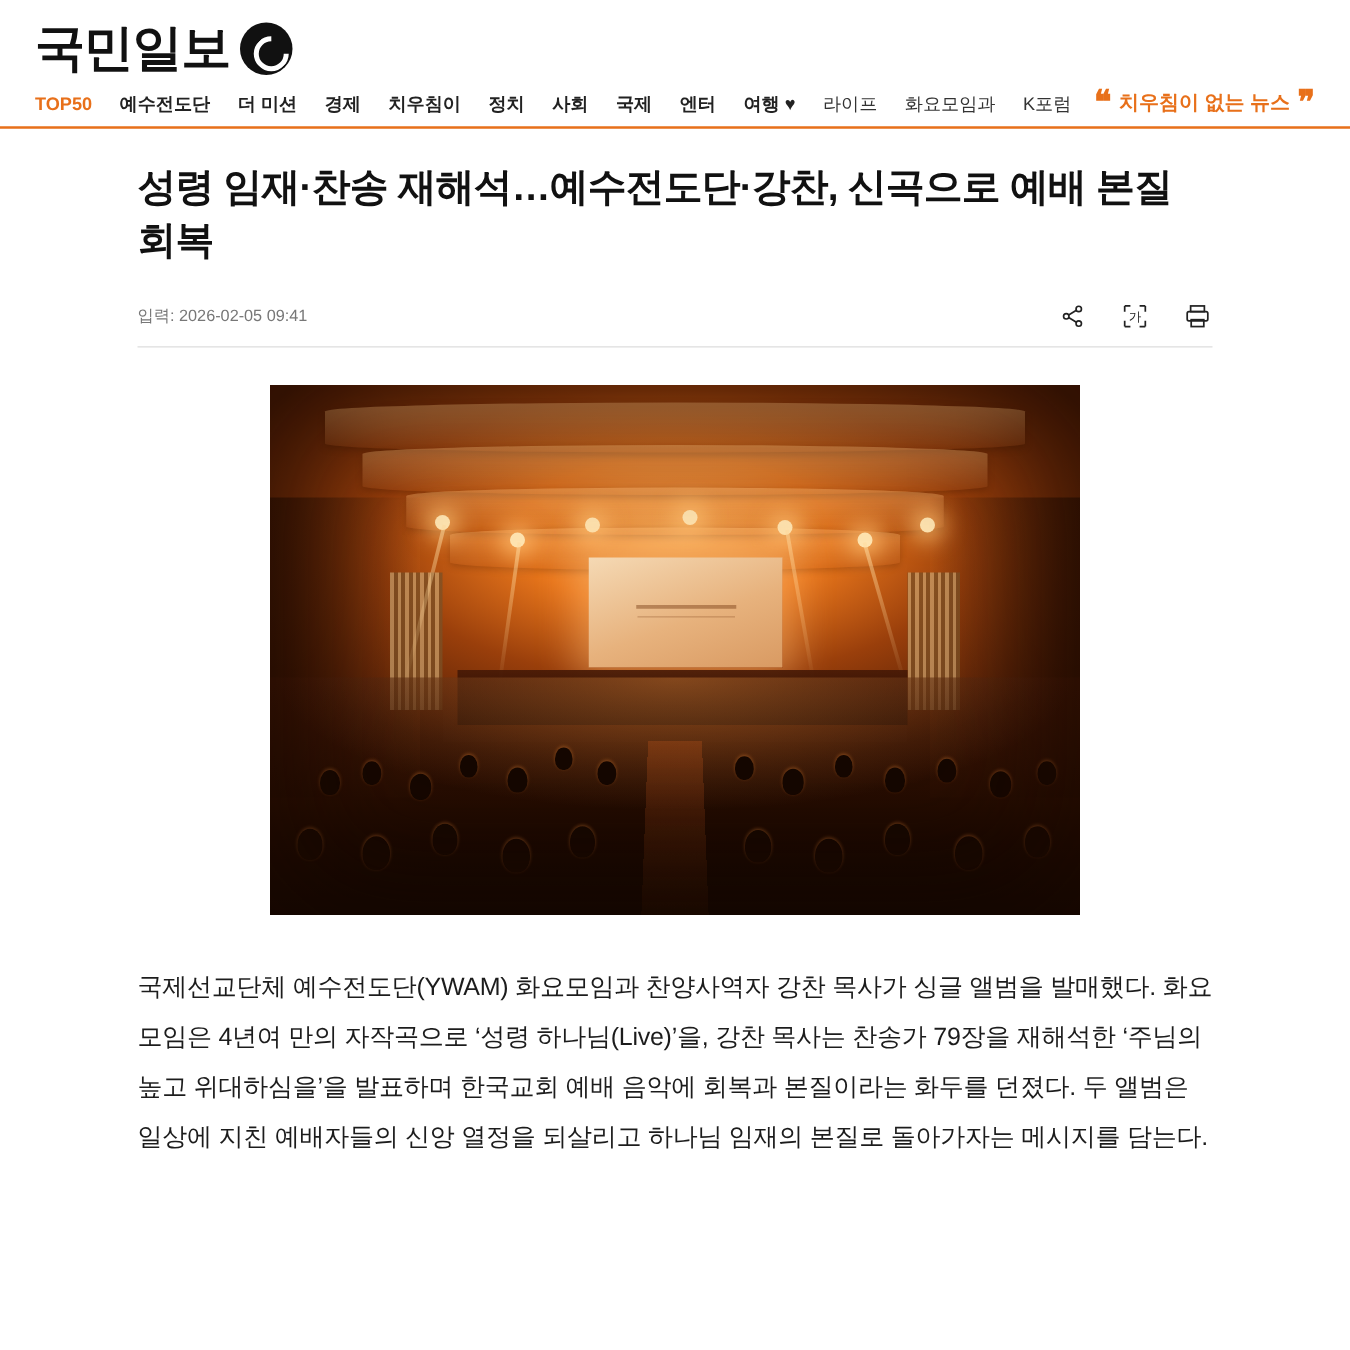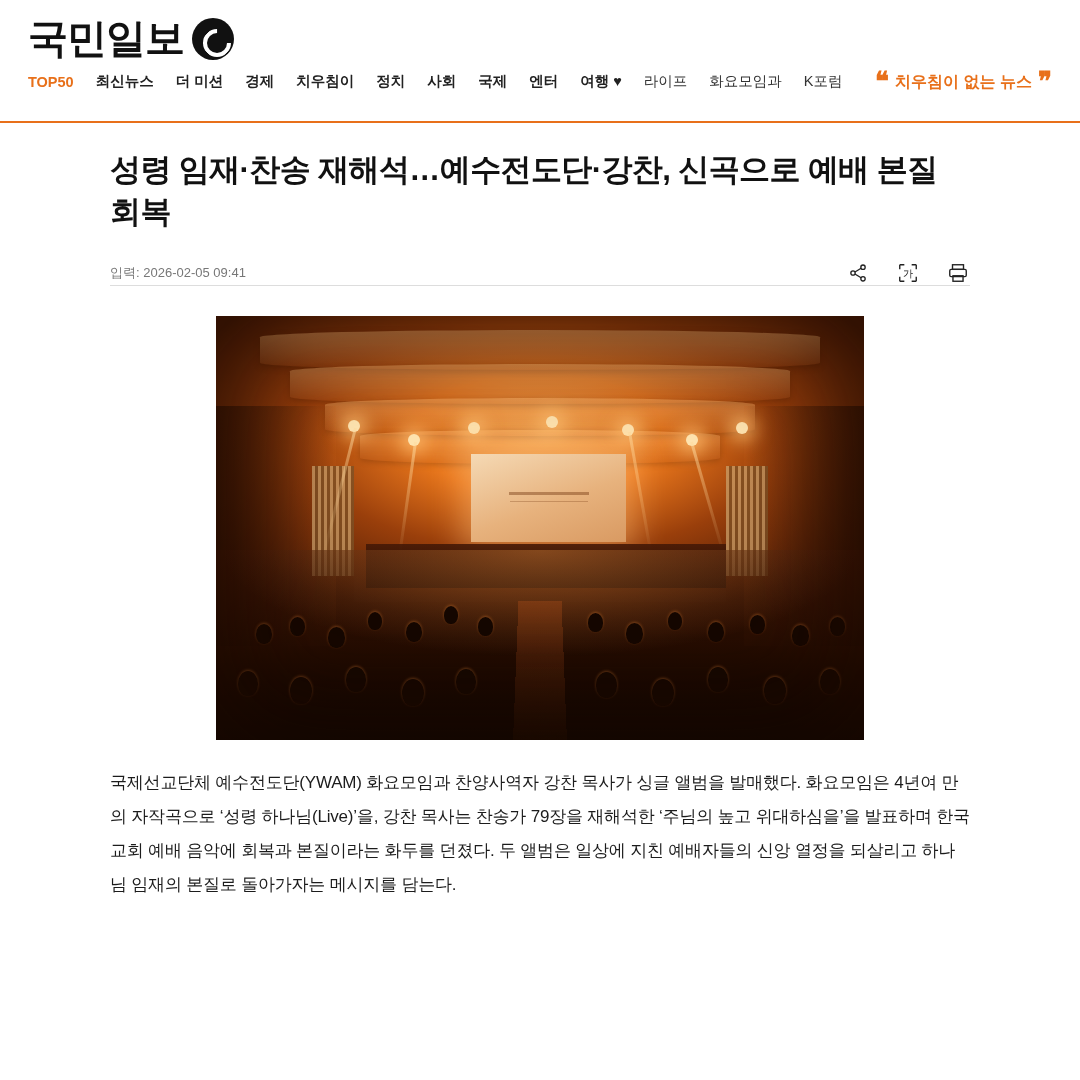--- a/index.html
+++ b/index.html
@@ -42,22 +42,22 @@
     width: 20px; height: 20px;
     border-radius: 50%;
     border: 4px solid #ffffff;
     border-right-color: transparent;
     transform: rotate(-45deg);
   }
 
   
   .navbar {
     display: flex;
-    align-items: flex-start;
-    padding: 6px 28px 28px 28px;
+    align-items: flex-end;
+    padding: 6px 28px 8px 28px;
     border-bottom: 2px solid #e8701a;
     position: relative;
   }
   .nav-items {
     display: flex;
     align-items: center;
     gap: 22px;
     flex: 1;
   }
   .nav-item {
@@ -100,21 +100,21 @@
   .headline {
     font-size: 31px;
     font-weight: bold;
     line-height: 1.35;
     color: #111;
     letter-spacing: -0.6px;
     margin: 10px 0 0 0;
   }
   .meta-row {
     margin-top: 28px;
-    padding-bottom: 0;
+    padding-bottom: 12px;
     border-bottom: 1px solid #dddddd;
     display: flex;
     align-items: center;
     justify-content: space-between;
   }
   .meta-date {
     font-size: 13px;
     color: #777;
   }
   .meta-tools {
@@ -232,42 +232,42 @@
     background: linear-gradient(180deg, rgba(180,80,25,0.35), rgba(90,35,8,0.1));
     transform: perspective(200px) rotateX(18deg);
   }
   .photo .vignette {
     position: absolute; inset: 0;
     box-shadow: inset 0 0 90px 30px rgba(30,10,0,0.6);
   }
 
   
   .body-text {
-    margin-top: 26px;
-    font-size: 17px;
+    margin-top: 38px;
+    font-size: 20px;
     line-height: 2.0;
     color: #1c1c1c;
     letter-spacing: -0.2px;
   }
   .body-text p { margin: 0 0 20px 0; }
 </style>
 </head>
 <body>
 
 <div class="page">
 
   <div class="masthead">
     <div class="logo-text">국민일보</div>
     <span class="logo-mark"></span>
   </div>
 
   <div class="navbar">
     <div class="nav-items">
       <span class="nav-item accent">TOP50</span>
-      <span class="nav-item">최신뉴스</span>
+      <span class="nav-item">예수전도단</span>
       <span class="nav-item">더 미션</span>
       <span class="nav-item">경제</span>
       <span class="nav-item">치우침이</span>
       <span class="nav-item">정치</span>
       <span class="nav-item">사회</span>
       <span class="nav-item">국제</span>
       <span class="nav-item">엔터</span>
       <span class="nav-item">여행 ♥</span>
       <span class="nav-item light">라이프</span>
       <span class="nav-item light">화요모임과</span>

